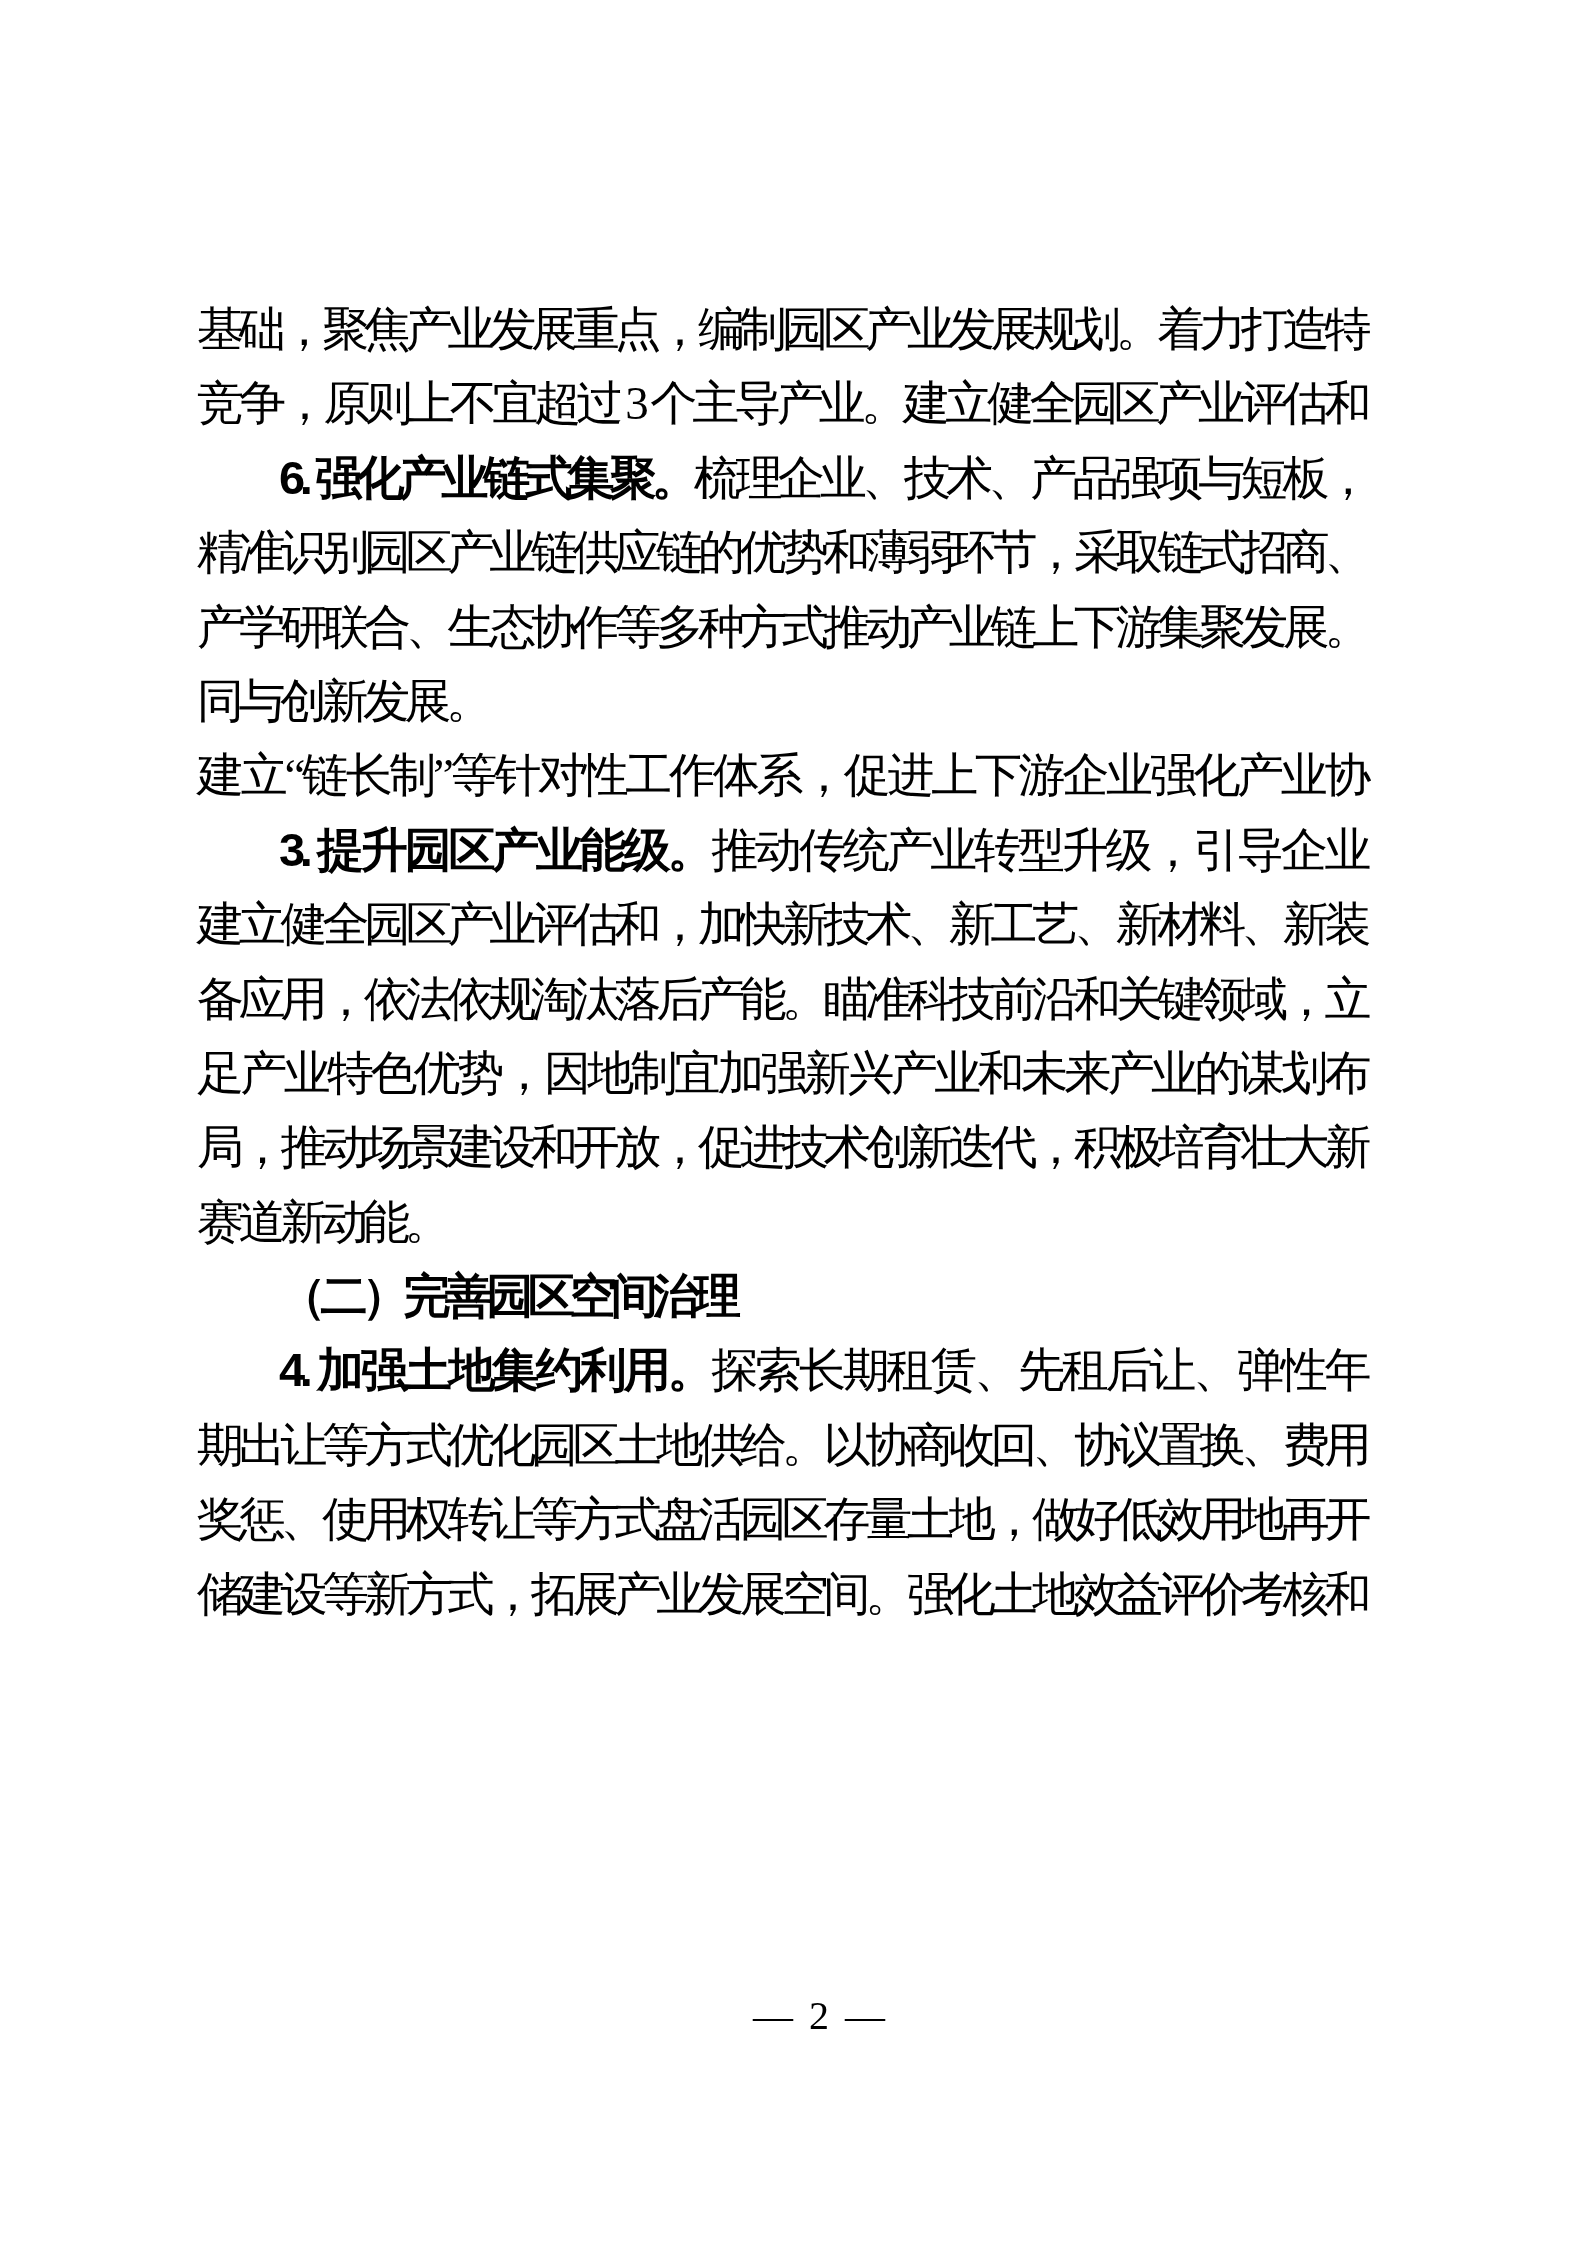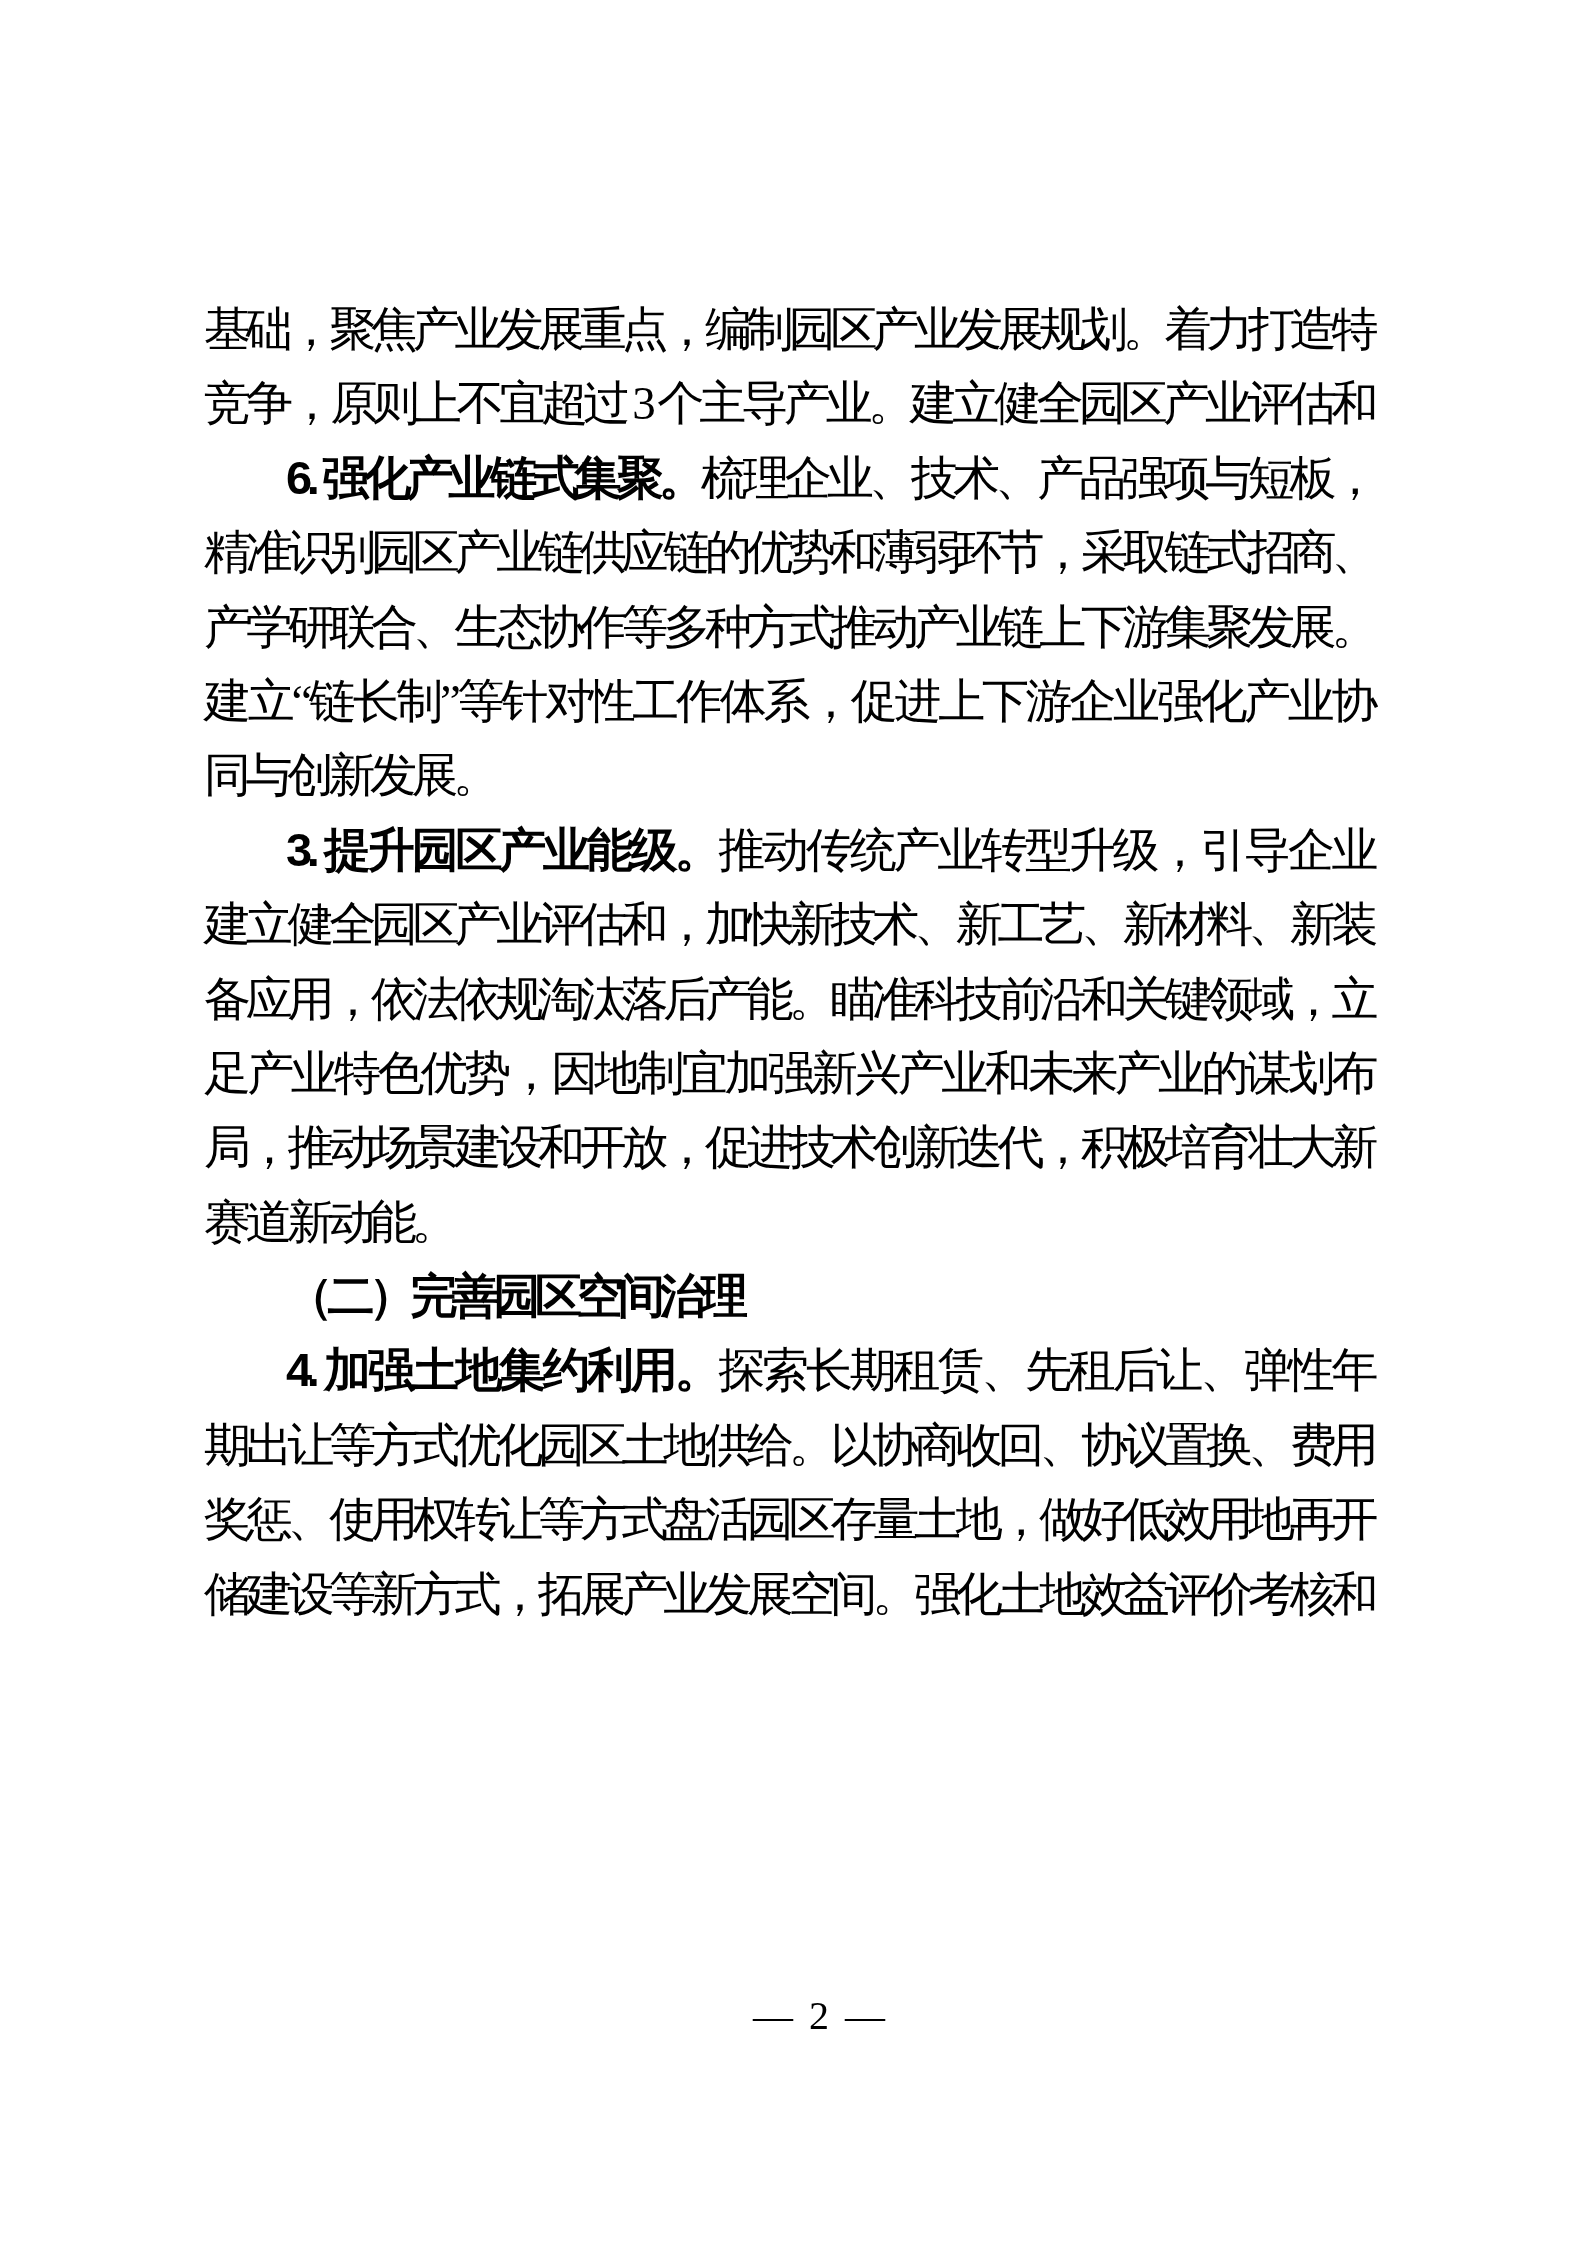--- a/index.html
+++ b/index.html
@@ -10,21 +10,21 @@
   }
   .page {
     position: relative;
     width: 1587px; height: 2245px;
     background: #ffffff;
     font-family: "Liberation Serif", "DejaVu Serif", serif;
     color: #000000;
   }
   .doc-body {
     position: absolute;
-    left: 204px;
+    left: 197px;
     top: 292px;
     width: 1169px;
   }
   .line {
     height: 74.4px;
     line-height: 74.4px;
     font-size: 47px;
     letter-spacing: -5.5px;
     color: #000;
     overflow: visible;
@@ -59,22 +59,22 @@
 </head>
 <body>
 
 <div class="page">
   <div class="doc-body" id="doc-body">
       <div class="line fill"><span class="seg">基础，聚焦产业发展重点，编制园区产业发展规划。着力打造特</span></div>
       <div class="line fill"><span class="seg">竞争，原则上不宜超过 3 个主导产业。建立健全园区产业评估和</span></div>
       <div class="line fill indent"><span class="seg b">6. 强化产业链式集聚。</span><span class="seg">梳理企业、技术、产品强项与短板，</span></div>
       <div class="line fill"><span class="seg">精准识别园区产业链供应链的优势和薄弱环节，采取链式招商、</span></div>
       <div class="line fill"><span class="seg">产学研联合、生态协作等多种方式推动产业链上下游集聚发展。</span></div>
+      <div class="line"><span class="seg">同与创新发展。</span></div>
       <div class="line fill"><span class="seg">建立“链长制”等针对性工作体系，促进上下游企业强化产业协</span></div>
-      <div class="line"><span class="seg">同与创新发展。</span></div>
       <div class="line fill indent"><span class="seg b">3. 提升园区产业能级。</span><span class="seg">推动传统产业转型升级，引导企业</span></div>
       <div class="line fill"><span class="seg">建立健全园区产业评估和，加快新技术、新工艺、新材料、新装</span></div>
       <div class="line fill"><span class="seg">备应用，依法依规淘汰落后产能。瞄准科技前沿和关键领域，立</span></div>
       <div class="line fill"><span class="seg">足产业特色优势，因地制宜加强新兴产业和未来产业的谋划布</span></div>
       <div class="line fill"><span class="seg">局，推动场景建设和开放，促进技术创新迭代，积极培育壮大新</span></div>
       <div class="line"><span class="seg">赛道新动能。</span></div>
       <div class="line indent"><span class="seg b">（二）完善园区空间治理</span></div>
       <div class="line fill indent"><span class="seg b">4. 加强土地集约利用。</span><span class="seg">探索长期租赁、先租后让、弹性年</span></div>
       <div class="line fill"><span class="seg">期出让等方式优化园区土地供给。以协商收回、协议置换、费用</span></div>
       <div class="line fill"><span class="seg">奖惩、使用权转让等方式盘活园区存量土地，做好低效用地再开</span></div>

